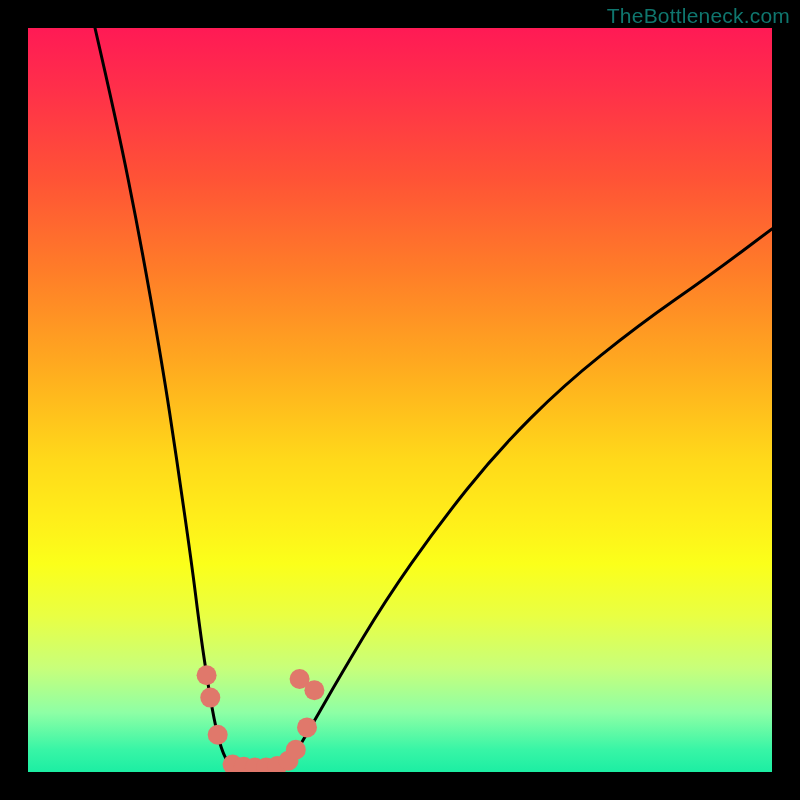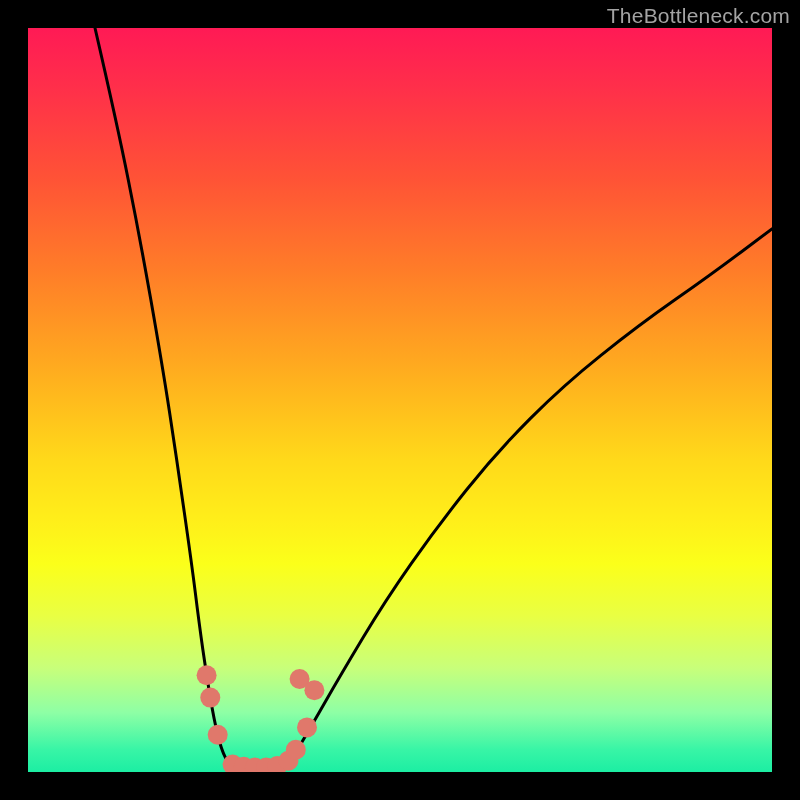--- a/index.html
+++ b/index.html
@@ -43,21 +43,21 @@
       #c8ff7a 86%,
       #8effa5 92%,
       #38f5a6 97%,
       #1ceea3 100%
     );
   }
   .watermark {
     position: absolute;
     top: 4px;
     right: 10px;
-    color: #a3a3a3;
+    color: #0f766e;
     font-size: 21px;
     letter-spacing: 0.2px;
     font-weight: 500;
   }
   svg.curve {
     position: absolute;
     inset: 0;
   }
 </style>
 </head>

